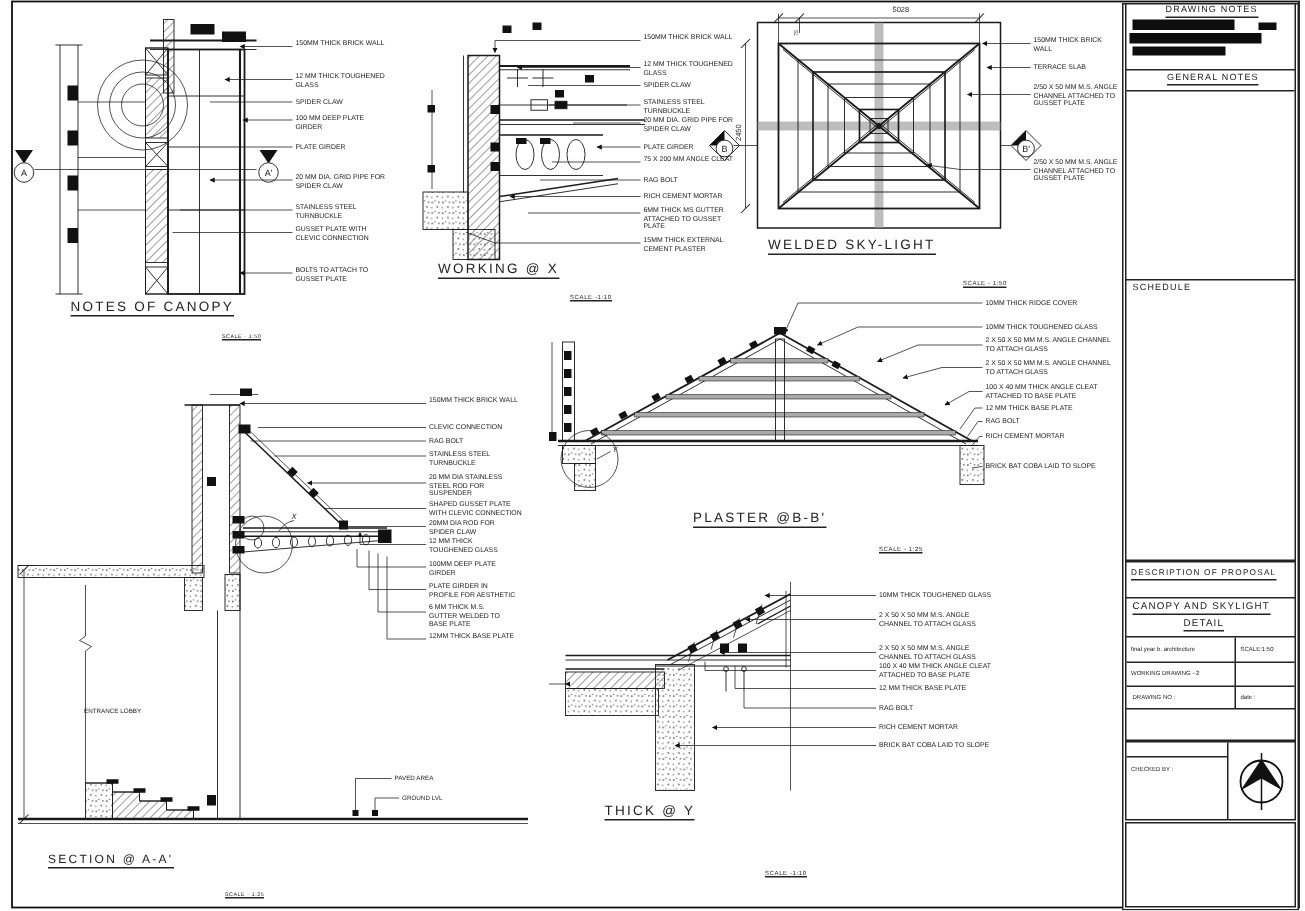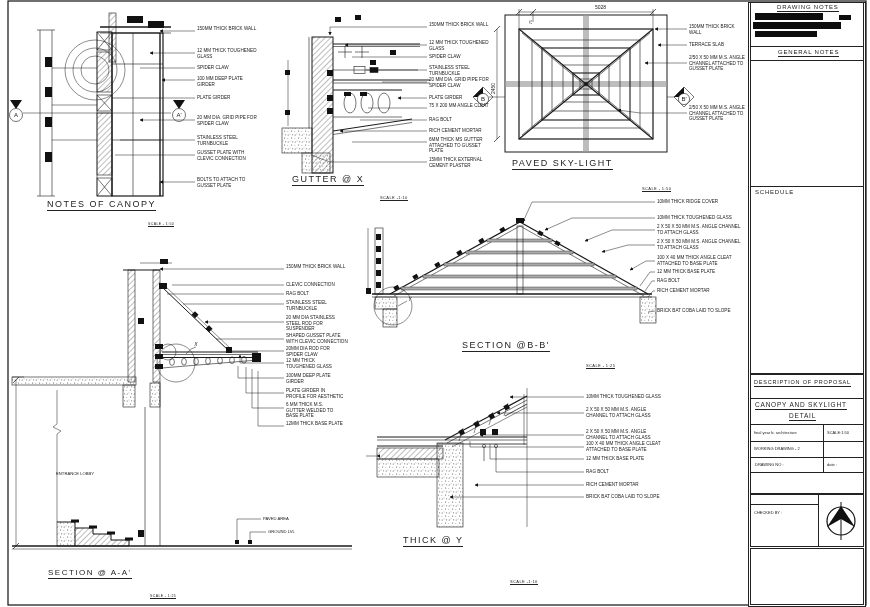--- a/index.html
+++ b/index.html
@@ -465,61 +465,61 @@
 <div class="lbl" style="left:429px;top:40px;width:64px">12 MM THICK TOUGHENED GLASS</div>
 <div class="lbl" style="left:429px;top:54px;width:64px">SPIDER CLAW</div>
 <div class="lbl" style="left:429px;top:65px;width:64px">STAINLESS STEEL TURNBUCKLE</div>
 <div class="lbl" style="left:429px;top:77px;width:64px">20 MM DIA. GRID PIPE FOR SPIDER CLAW</div>
 <div class="lbl" style="left:429px;top:95px;width:64px">PLATE GIRDER</div>
 <div class="lbl" style="left:429px;top:103px;width:64px">75 X 200 MM ANGLE CLEAT</div>
 <div class="lbl" style="left:429px;top:117px;width:64px">RAG BOLT</div>
 <div class="lbl" style="left:429px;top:128px;width:64px">RICH CEMENT MORTAR</div>
 <div class="lbl" style="left:429px;top:137px;width:58px">6MM THICK MS GUTTER ATTACHED TO GUSSET PLATE</div>
 <div class="lbl" style="left:429px;top:157px;width:58px">15MM THICK EXTERNAL CEMENT PLASTER</div>
-<div class="ttl" style="left:292px;top:174px">GUTTER @ X</div>
+<div class="ttl" style="left:292px;top:174px">WORKING @ X</div>
 <div class="scl" style="left:380px;top:195px">SCALE -1:10</div>
 
 <div class="lbl" style="left:689px;top:24px;width:58px">150MM THICK BRICK WALL</div>
 <div class="lbl" style="left:689px;top:42px;width:58px">TERRACE SLAB</div>
 <div class="lbl" style="left:689px;top:55px;width:56px">2/50 X 50 MM M.S. ANGLE CHANNEL ATTACHED TO GUSSET PLATE</div>
 <div class="lbl" style="left:689px;top:105px;width:56px">2/50 X 50 MM M.S. ANGLE CHANNEL ATTACHED TO GUSSET PLATE</div>
 <div class="dim" style="left:595px;top:4px">5028</div>
 <div class="vdim" style="left:490px;top:94px">2450</div>
 <div class="vdim" style="left:529px;top:24px;font-size:3.5px">75</div>
-<div class="ttl" style="left:512px;top:158px">PAVED SKY-LIGHT</div>
+<div class="ttl" style="left:512px;top:158px">WELDED SKY-LIGHT</div>
 <div class="scl" style="left:642px;top:186px">SCALE - 1:50</div>
 
 <div class="lbl" style="left:657px;top:199px;width:88px">10MM THICK RIDGE COVER</div>
 <div class="lbl" style="left:657px;top:215px;width:88px">10MM THICK TOUGHENED GLASS</div>
 <div class="lbl" style="left:657px;top:224px;width:86px">2 X 50 X 50 MM M.S. ANGLE CHANNEL TO ATTACH GLASS</div>
 <div class="lbl" style="left:657px;top:239px;width:86px">2 X 50 X 50 MM M.S. ANGLE CHANNEL TO ATTACH GLASS</div>
 <div class="lbl" style="left:657px;top:255px;width:86px">100 X 40 MM THICK ANGLE CLEAT ATTACHED TO BASE PLATE</div>
 <div class="lbl" style="left:657px;top:269px;width:88px">12 MM THICK BASE PLATE</div>
 <div class="lbl" style="left:657px;top:278px;width:88px">RAG BOLT</div>
 <div class="lbl" style="left:657px;top:288px;width:88px">RICH CEMENT MORTAR</div>
 <div class="lbl" style="left:657px;top:308px;width:88px">BRICK BAT COBA LAID TO SLOPE</div>
-<div class="ttl" style="left:462px;top:340px">SECTION @B-B'</div>
+<div class="ttl" style="left:462px;top:340px">PLASTER @B-B'</div>
 <div class="scl" style="left:586px;top:363px">SCALE - 1:25</div>
 
 <div class="lbl" style="left:286px;top:264px;width:62px">150MM THICK BRICK WALL</div>
 <div class="lbl" style="left:286px;top:282px;width:62px">CLEVIC CONNECTION</div>
 <div class="lbl" style="left:286px;top:291px;width:62px">RAG BOLT</div>
 <div class="lbl" style="left:286px;top:300px;width:62px">STAINLESS STEEL TURNBUCKLE</div>
 <div class="lbl" style="left:286px;top:315px;width:58px">20 MM DIA STAINLESS STEEL ROD FOR SUSPENDER</div>
 <div class="lbl" style="left:286px;top:333px;width:62px">SHAPED GUSSET PLATE WITH CLEVIC CONNECTION</div>
 <div class="lbl" style="left:286px;top:346px;width:58px">20MM DIA ROD FOR SPIDER CLAW</div>
 <div class="lbl" style="left:286px;top:358px;width:58px">12 MM THICK TOUGHENED GLASS</div>
 <div class="lbl" style="left:286px;top:373px;width:58px">100MM DEEP PLATE GIRDER</div>
 <div class="lbl" style="left:286px;top:388px;width:58px">PLATE GIRDER IN PROFILE FOR AESTHETIC</div>
 <div class="lbl" style="left:286px;top:402px;width:56px">6 MM THICK M.S. GUTTER WELDED TO BASE PLATE</div>
 <div class="lbl" style="left:286px;top:421px;width:58px">12MM THICK BASE PLATE</div>
 <div class="tiny" style="left:56px;top:471px">ENTRANCE LOBBY</div>
 <div class="tiny" style="left:263px;top:516px">PAVED AREA</div>
 <div class="tiny" style="left:268px;top:529px">GROUND LVL</div>
-<div class="ttl" style="left:48px;top:568px;font-size:8px">SECTION @ A-A'</div>
+<div class="ttl" style="left:32px;top:568px;font-size:8px">SECTION @ A-A'</div>
 <div class="scl" style="left:150px;top:594px;font-size:3.5px">SCALE - 1:25</div>
 
 <div class="lbl" style="left:586px;top:394px;width:80px">10MM THICK TOUGHENED GLASS</div>
 <div class="lbl" style="left:586px;top:407px;width:76px">2 X 50 X 50 MM M.S. ANGLE CHANNEL TO ATTACH GLASS</div>
 <div class="lbl" style="left:586px;top:429px;width:76px">2 X 50 X 50 MM M.S. ANGLE CHANNEL TO ATTACH GLASS</div>
 <div class="lbl" style="left:586px;top:441px;width:76px">100 X 40 MM THICK ANGLE CLEAT ATTACHED TO BASE PLATE</div>
 <div class="lbl" style="left:586px;top:456px;width:80px">12 MM THICK BASE PLATE</div>
 <div class="lbl" style="left:586px;top:469px;width:80px">RAG BOLT</div>
 <div class="lbl" style="left:586px;top:482px;width:80px">RICH CEMENT MORTAR</div>
 <div class="lbl" style="left:586px;top:494px;width:80px">BRICK BAT COBA LAID TO SLOPE</div>

